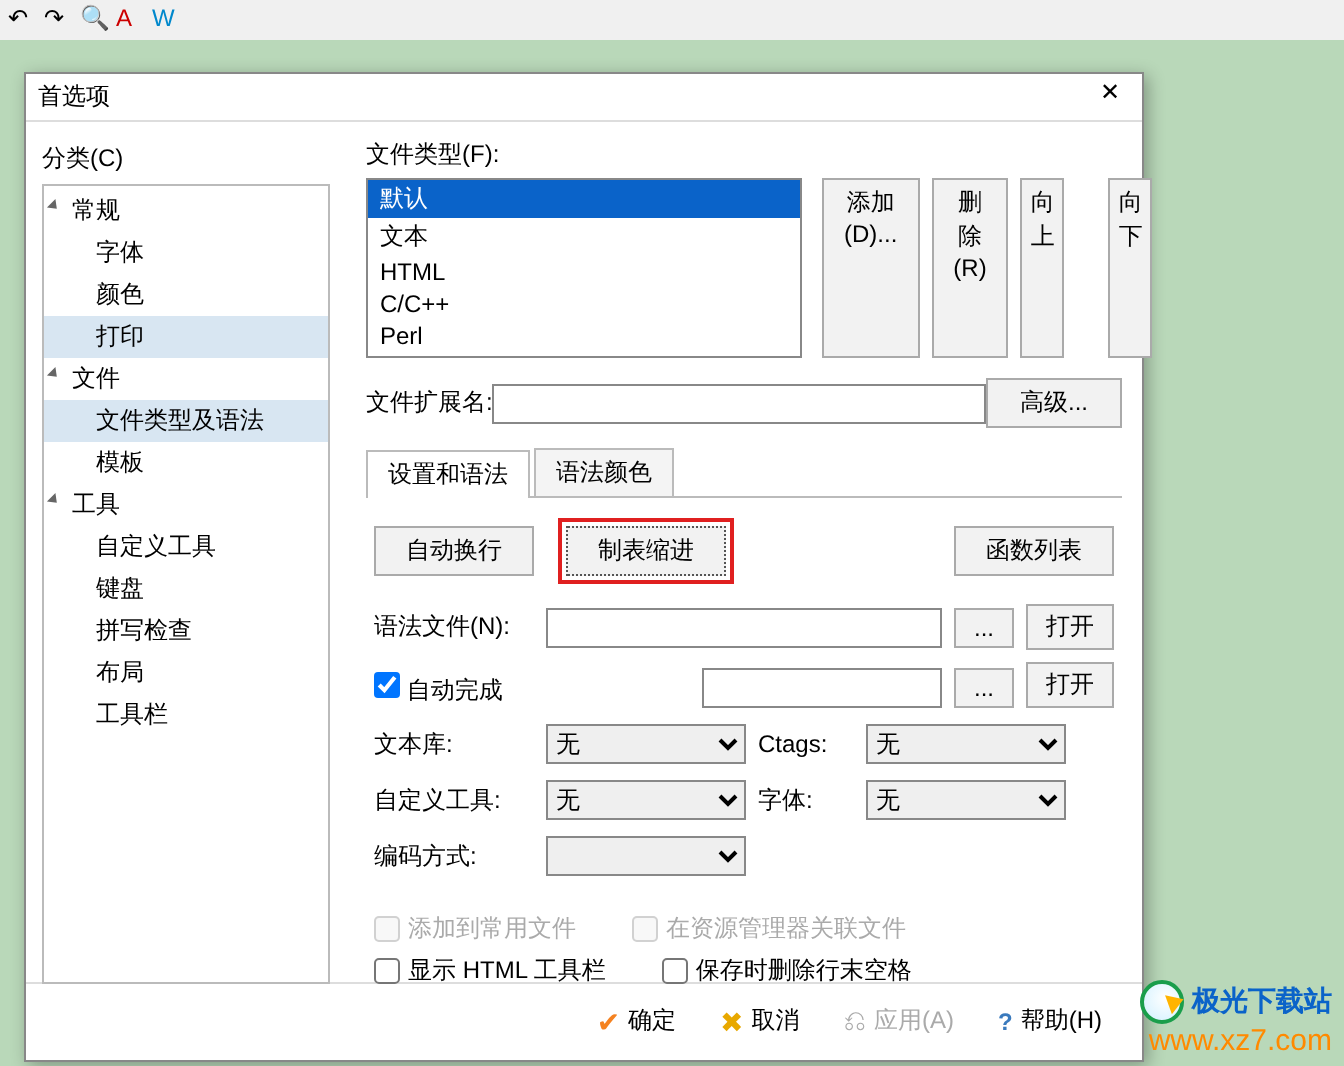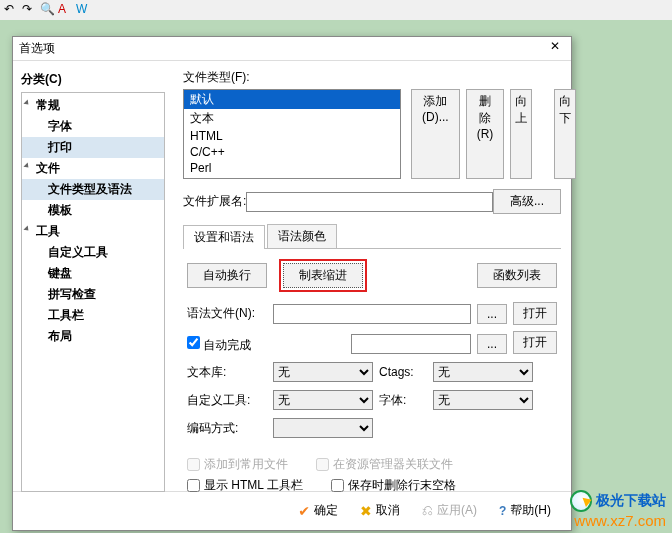--- a/index.html
+++ b/index.html
@@ -5,21 +5,21 @@
 * { box-sizing: border-box; font-family: "Microsoft YaHei", "SimSun", sans-serif; font-size: 12px; }
 body { margin: 0; background: #fff; width: 672px; height: 533px; overflow: hidden; position: relative; }
 .bg-green { position: absolute; left: 0; top: 20px; width: 100%; height: 513px; background: #b9d8b9; }
 .toolbar-top { position: absolute; left: 0; top: 0; width: 672px; height: 20px; background: #f0f0f0; display: flex; align-items: center; gap: 2px; padding: 0 4px; }
 .toolbar-top .ticon { width: 16px; height: 16px; display: inline-block; }
 .dialog { position: absolute; left: 12px; top: 36px; width: 560px; height: 495px; background: #fff; border: 1px solid #888; box-shadow: 2px 2px 8px rgba(0,0,0,0.3); }
 .title-bar { display: flex; justify-content: space-between; align-items: center; height: 24px; padding: 0 6px; border-bottom: 1px solid #ddd; background: #fff; }
 .title-bar .title { font-size: 12px; }
 .title-bar .close { width: 20px; height: 20px; text-align: center; cursor: pointer; }
 .dialog-body { display: flex; height: 430px; }
-.left-pane { width: 160px; padding: 10px 8px; font-weight: bold; }
+.left-pane { width: 160px; padding: 10px 8px; }
 .cat-label { margin-bottom: 4px; }
 .tree { border: 1px solid #bbb; height: 400px; background: #fff; overflow: auto; padding: 2px 0; }
 .tree-item { padding: 2px 4px 2px 26px; cursor: pointer; white-space: nowrap; }
 .tree-item.parent { padding-left: 14px; position: relative; }
 .tree-item.parent::before { content: ""; position: absolute; left: 3px; top: 5px; width: 0; height: 0; border-left: 4px solid #666; border-top: 3px solid transparent; border-bottom: 3px solid transparent; transform: rotate(45deg); }
 .tree-item.selected { background: #d8e6f2; }
 .right-pane { flex: 1; padding: 8px 10px; position: relative; }
 .section-label { margin-bottom: 3px; }
 .filetype-row { display: flex; gap: 10px; }
 .listbox { width: 218px; height: 90px; border: 1px solid #888; background: #fff; overflow-y: scroll; }
@@ -86,30 +86,31 @@
     <span class="title">首选项</span>
     <span class="close">✕</span>
   </div>
 
   <div class="dialog-body">
     <div class="left-pane">
       <div class="cat-label">分类(C)</div>
       <div class="tree">
         <div class="tree-item parent">常规</div>
         <div class="tree-item">字体</div>
+        <div class="tree-item">颜色</div>
         <div class="tree-item selected">打印</div>
         <div class="tree-item parent">文件</div>
         <div class="tree-item selected">文件类型及语法</div>
         <div class="tree-item">模板</div>
         <div class="tree-item parent">工具</div>
         <div class="tree-item">自定义工具</div>
         <div class="tree-item">键盘</div>
         <div class="tree-item">拼写检查</div>
+        <div class="tree-item">布局</div>
         <div class="tree-item">工具栏</div>
-        <div class="tree-item">布局</div>
       </div>
     </div>
 
     <div class="right-pane">
       <div class="section-label">文件类型(F):</div>
       <div class="filetype-row">
         <div class="listbox">
           <div class="item selected">默认</div>
           <div class="item">文本</div>
           <div class="item">HTML</div>

